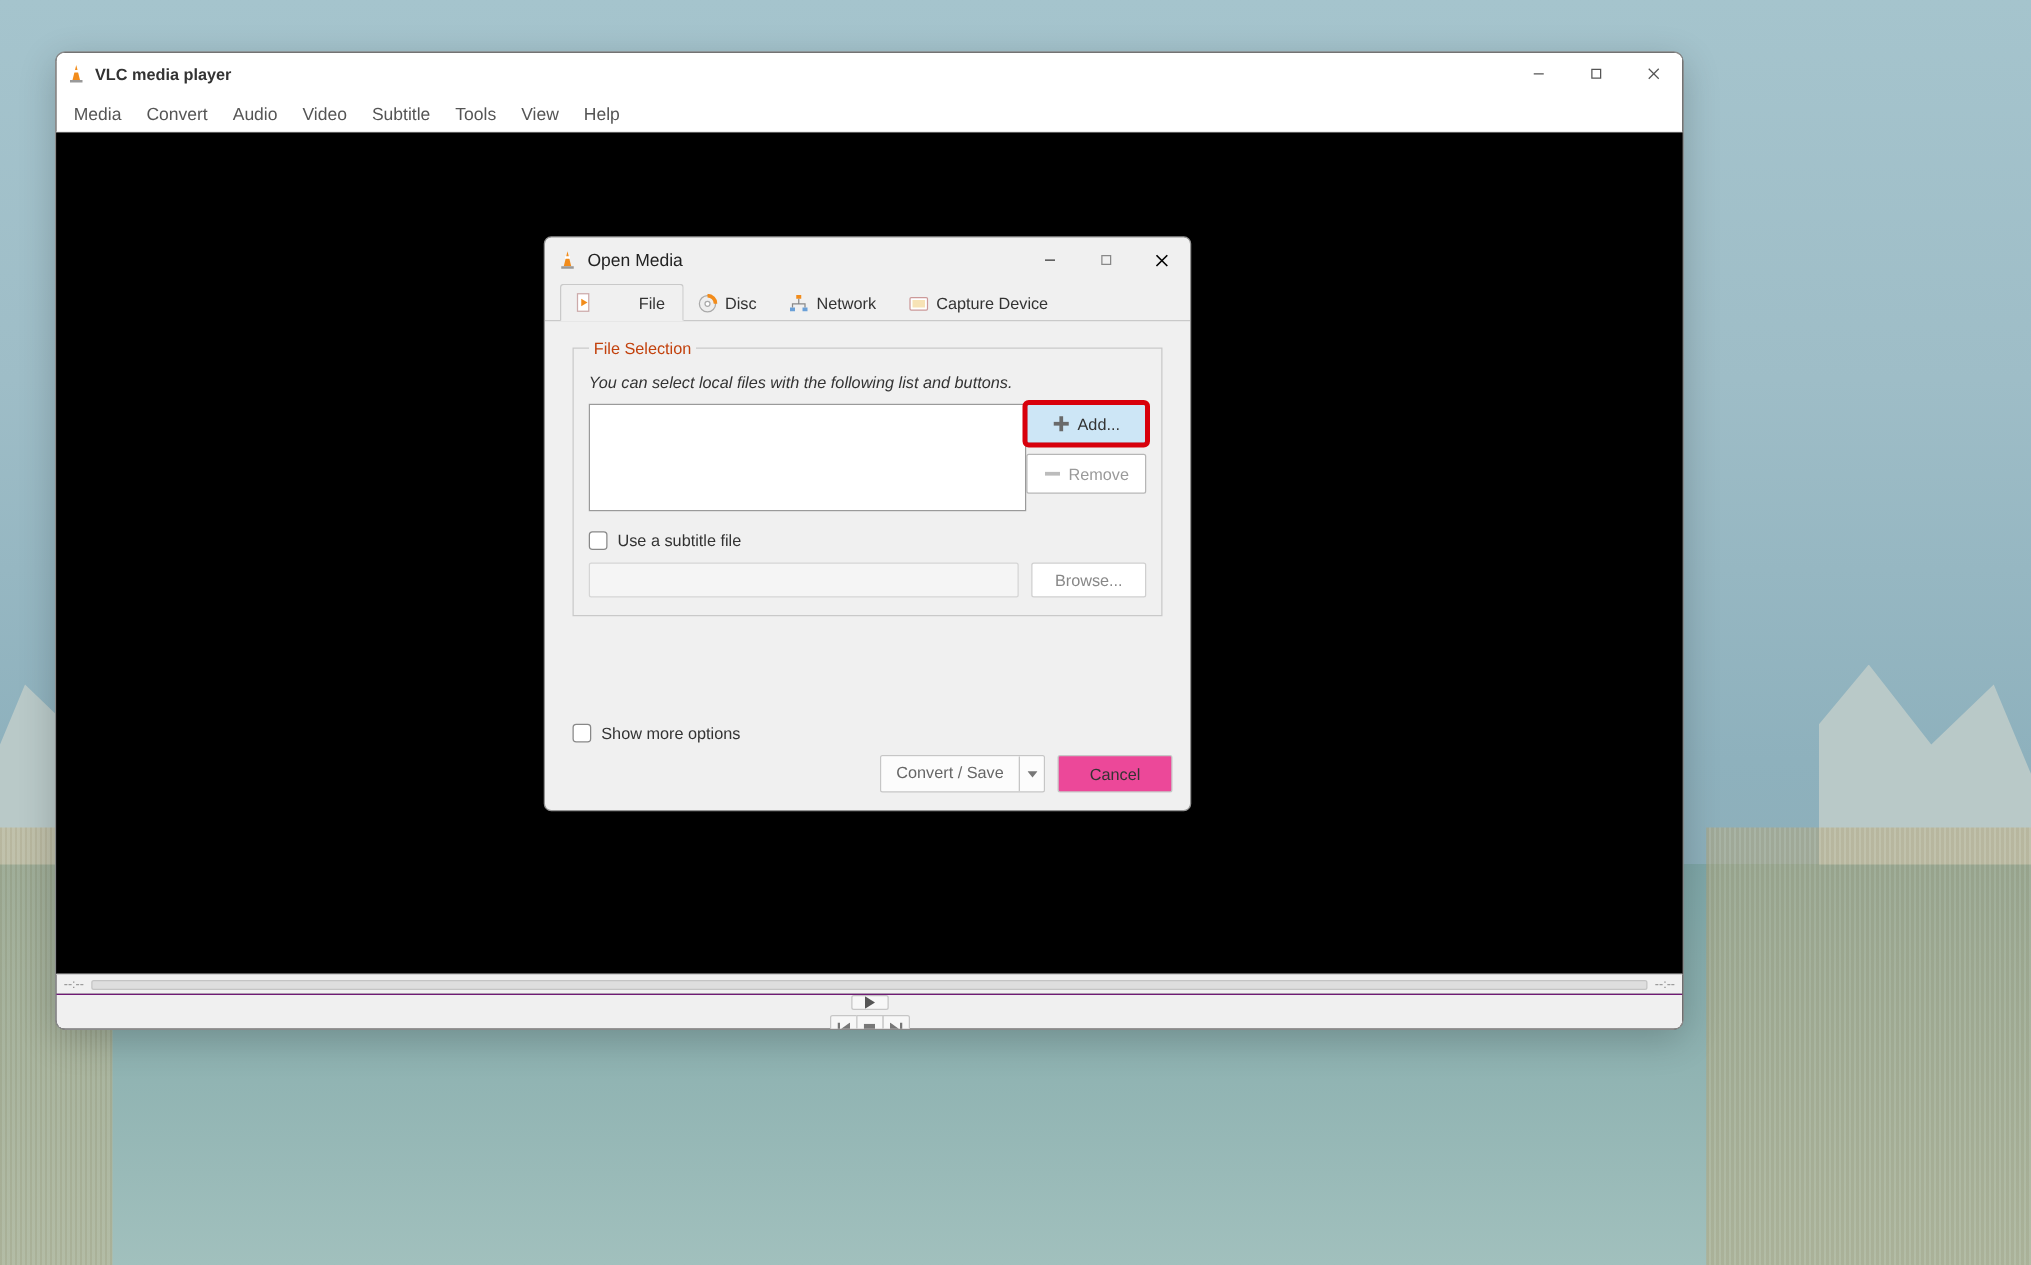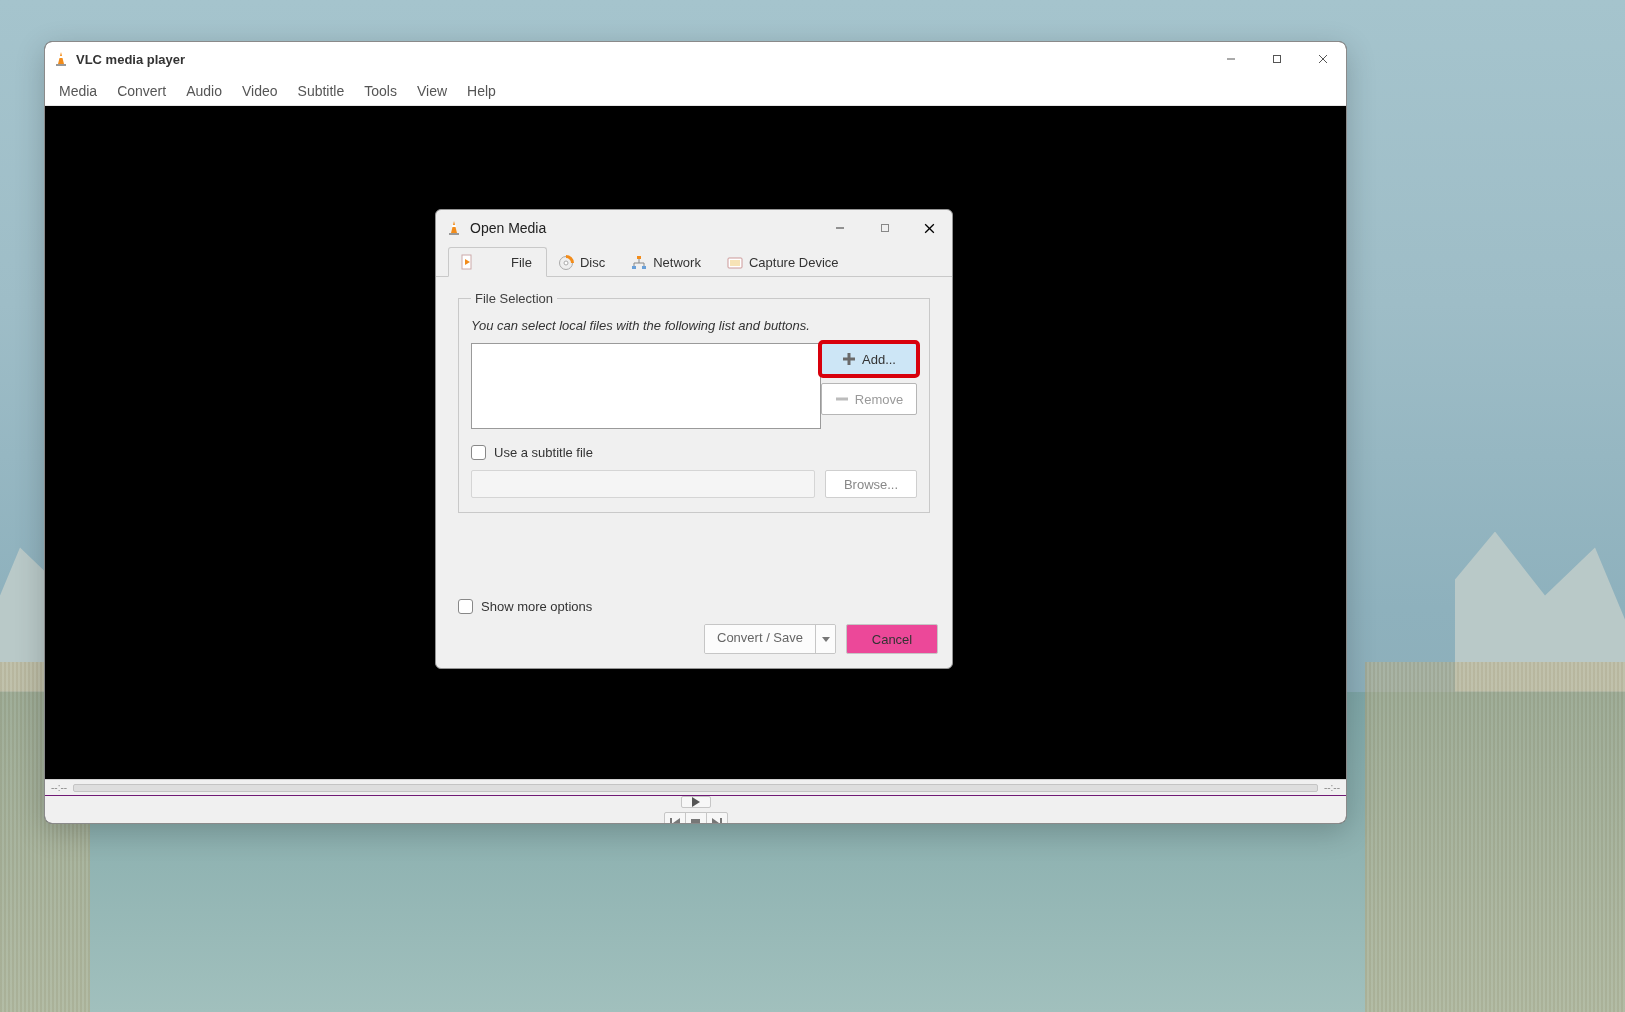--- a/index.html
+++ b/index.html
@@ -89,21 +89,21 @@
     display:flex; align-items:center; gap:4px; font-size:11px; color:#555;
   }
   .voltri{
     width:60px; height:16px; position:relative;
   }
   .voltri svg{position:absolute;inset:0;}
 
   
   .dialog{
     position:absolute;
-    left:435px; top:209px;
+    left:435px; top:189px;
     width:518px; height:460px;
     background:#f0f0f0;
     border:1px solid #949494;
     border-radius:6px;
     box-shadow:0 12px 36px rgba(0,0,0,.35);
     display:flex; flex-direction:column;
   }
   .dlg-title{
     height:36px; display:flex; align-items:center; justify-content:space-between;
     padding-left:10px; font-size:14px; color:#222;
@@ -130,21 +130,21 @@
     gap:36px;
   }
   .tab .ticon{width:16px;height:16px;display:inline-flex;}
 
   .dlg-body{ flex:1; padding:14px 22px 8px 22px; }
   fieldset.file-sel{
     border:1px solid #c9c9c9;
     padding:12px 12px 14px 12px;
     position:relative;
   }
-  fieldset.file-sel legend{ font-size:13px; color:#404040; padding:0 4px;}
+  fieldset.file-sel legend{ font-size:13px; color:#c2410c; padding:0 4px;}
   .file-sel .help{font-size:13px; color:#333; margin-bottom:10px;font-style:italic;}
   .file-sel-row{ display:flex; gap:0;}
   .file-list{
     flex:1; height:86px; background:#fff; border:1px solid #9a9a9a;
   }
   .file-btns{ width:96px; display:flex; flex-direction:column; gap:8px;}
   .fbtn{
     height:32px; display:flex; align-items:center; justify-content:center; gap:6px;
     border:1px solid #b6b6b6; background:#fff; font-size:13px; color:#333;
     border-radius:2px;

